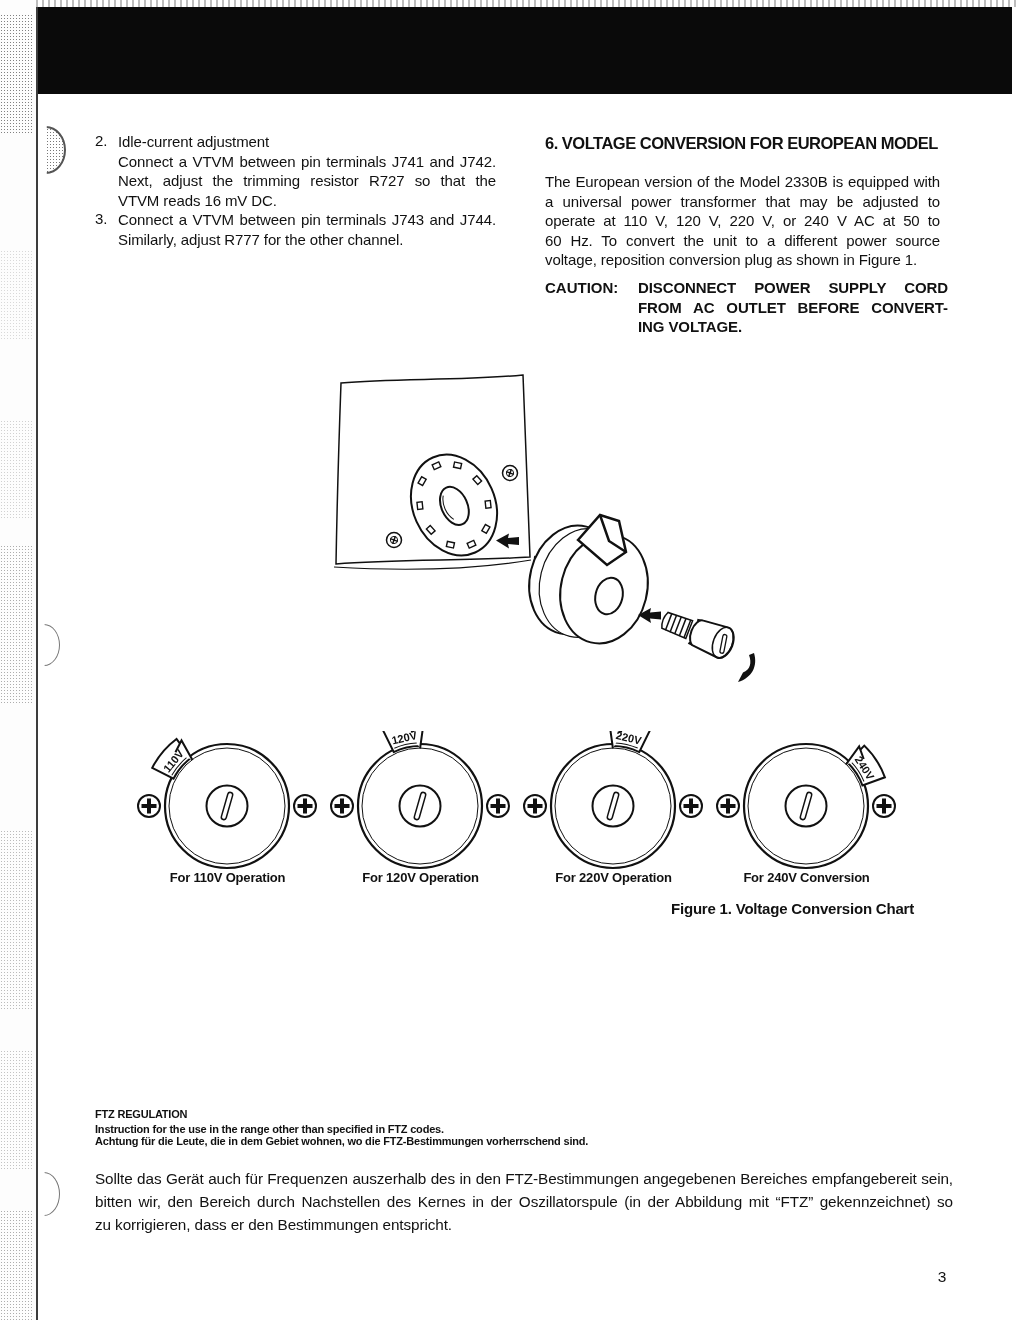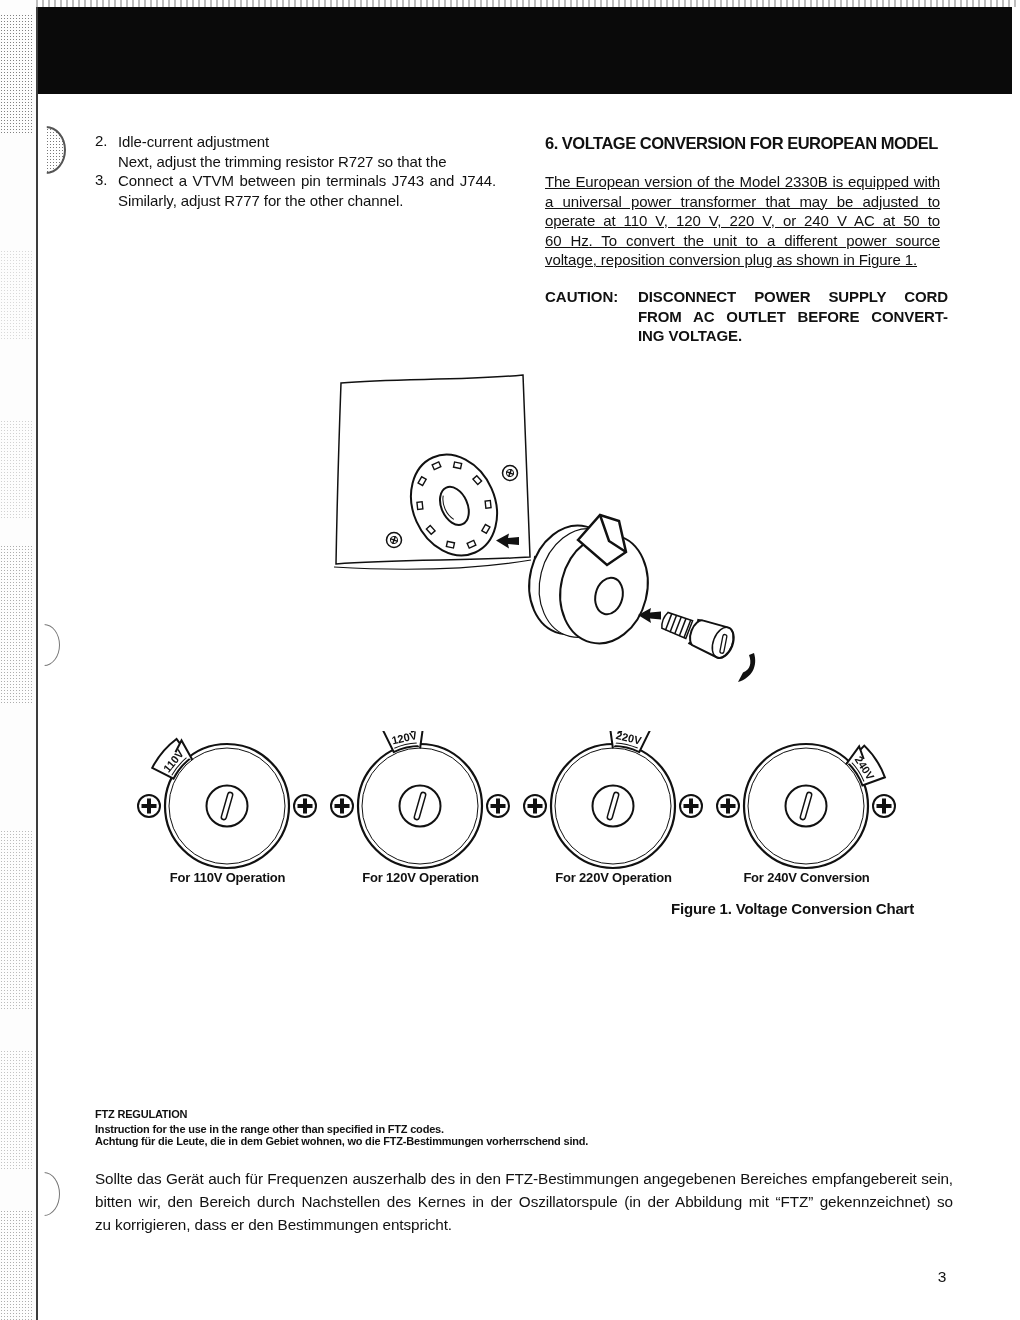--- a/index.html
+++ b/index.html
@@ -71,42 +71,44 @@
   <div class="abs" id="edge-line"></div>
   <div class="abs arc" style="left:26px;top:126px;width:36px;height:44px;background-image:radial-gradient(circle,#777 .8px,transparent 1px);background-size:3px 3px;"></div>
   <div class="abs arc" style="left:28px;top:624px;width:30px;height:40px;border-width:1.5px;border-color:#777;"></div>
   <div class="abs arc" style="left:28px;top:1172px;width:30px;height:42px;border-width:1.5px;border-color:#777;"></div>
 
   <div class="abs body-text" style="left:95px;top:132px;width:401px;">
     <div class="numbered">
       <span class="num">2.</span>
       <div class="ln">Idle-current adjustment</div>
       <div class="jlines">
+          <div class="ln">Connect a VTVM between pin terminals J741 and J742.</div>
           <div class="ln">Next, adjust the trimming resistor R727 so that the</div>
+          <div class="ln">VTVM reads 16 mV DC.</div>
         </div>
     </div>
     <div class="numbered">
       <span class="num">3.</span>
       <div class="jlines">
           <div class="ln">Connect a VTVM between pin terminals J743 and J744.</div>
           <div class="ln">Similarly, adjust R777 for the other channel.</div>
         </div>
     </div>
   </div>
 
   <div class="abs" style="left:545px;top:134px;width:400px;">
     <div id="voltage-heading">6. VOLTAGE CONVERSION FOR EUROPEAN MODEL</div>
-    <div class="body-text jlines" style="margin-top:19px;width:395px;text-decoration:underline;">
+    <div class="body-text jlines" style="margin-top:19px;width:395px;">
         <div class="ln">The European version of the Model 2330B is equipped with</div>
         <div class="ln">a universal power transformer that may be adjusted to</div>
         <div class="ln">operate at 110 V, 120 V, 220 V, or 240 V AC at 50 to</div>
         <div class="ln">60 Hz. To convert the unit to a different power source</div>
         <div class="ln">voltage, reposition conversion plug as shown in Figure 1.</div>
       </div>
-    <div class="caution-grid" style="margin-top:17px;">
+    <div class="caution-grid" style="margin-top:8px;">
       <div class="caution-label">CAUTION:</div>
       <div class="caution-body body-text bold jlines">
           <div class="ln">DISCONNECT POWER SUPPLY CORD</div>
           <div class="ln">FROM AC OUTLET BEFORE CONVERT-</div>
           <div class="ln">ING VOLTAGE.</div>
         </div>
     </div>
   </div>
 
   <svg class="abs" style="left:320px;top:368px;" width="460" height="330" viewBox="0 0 460 330">

